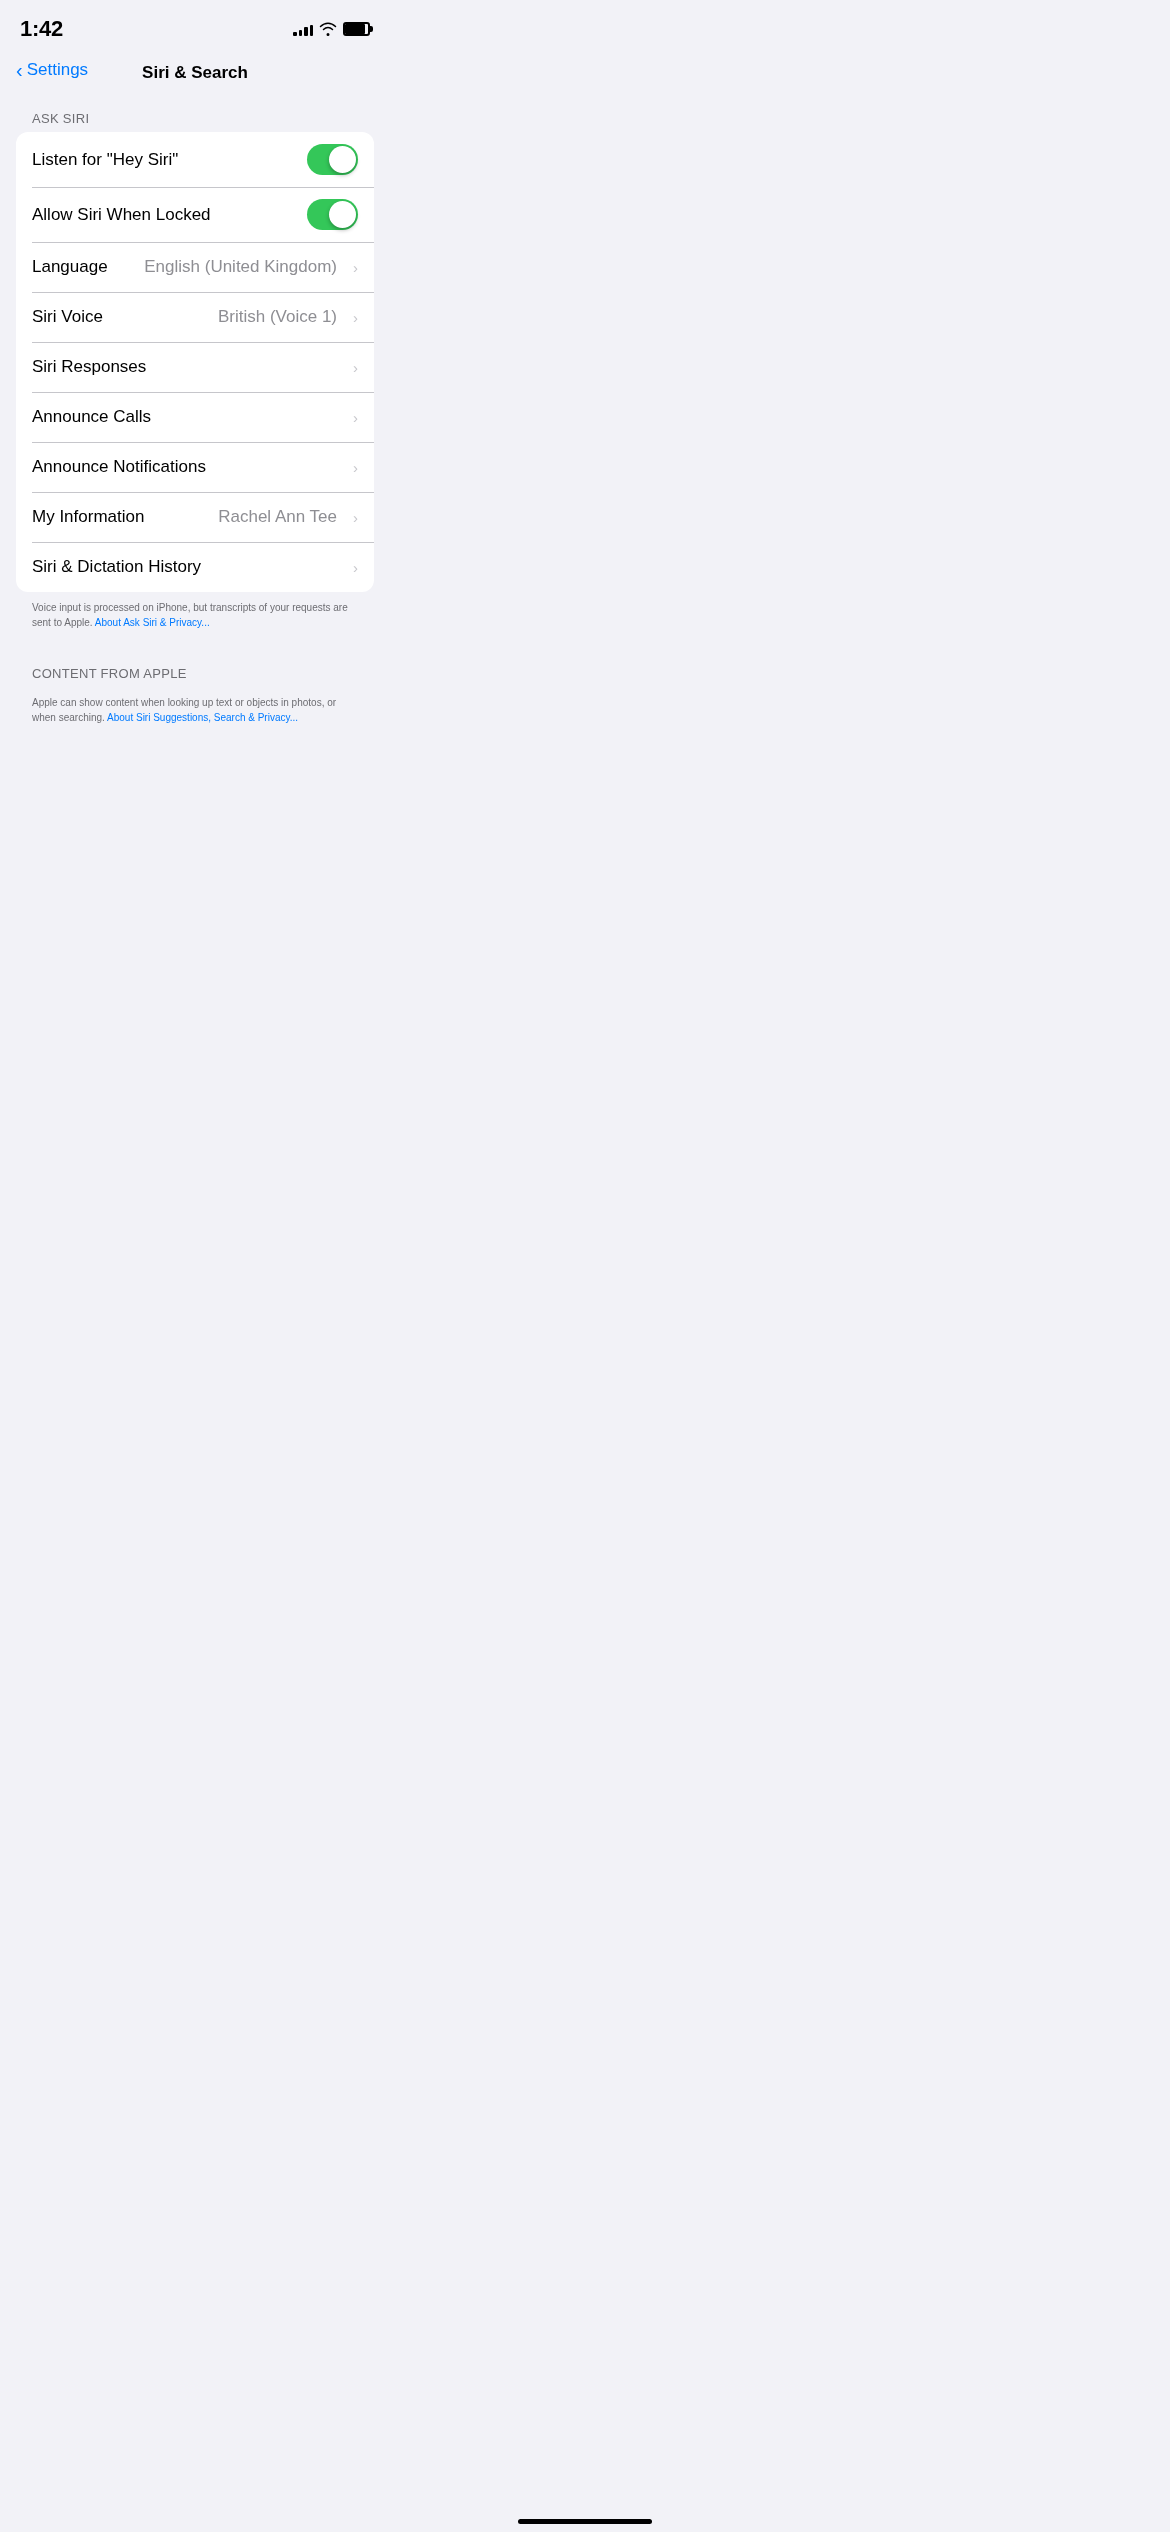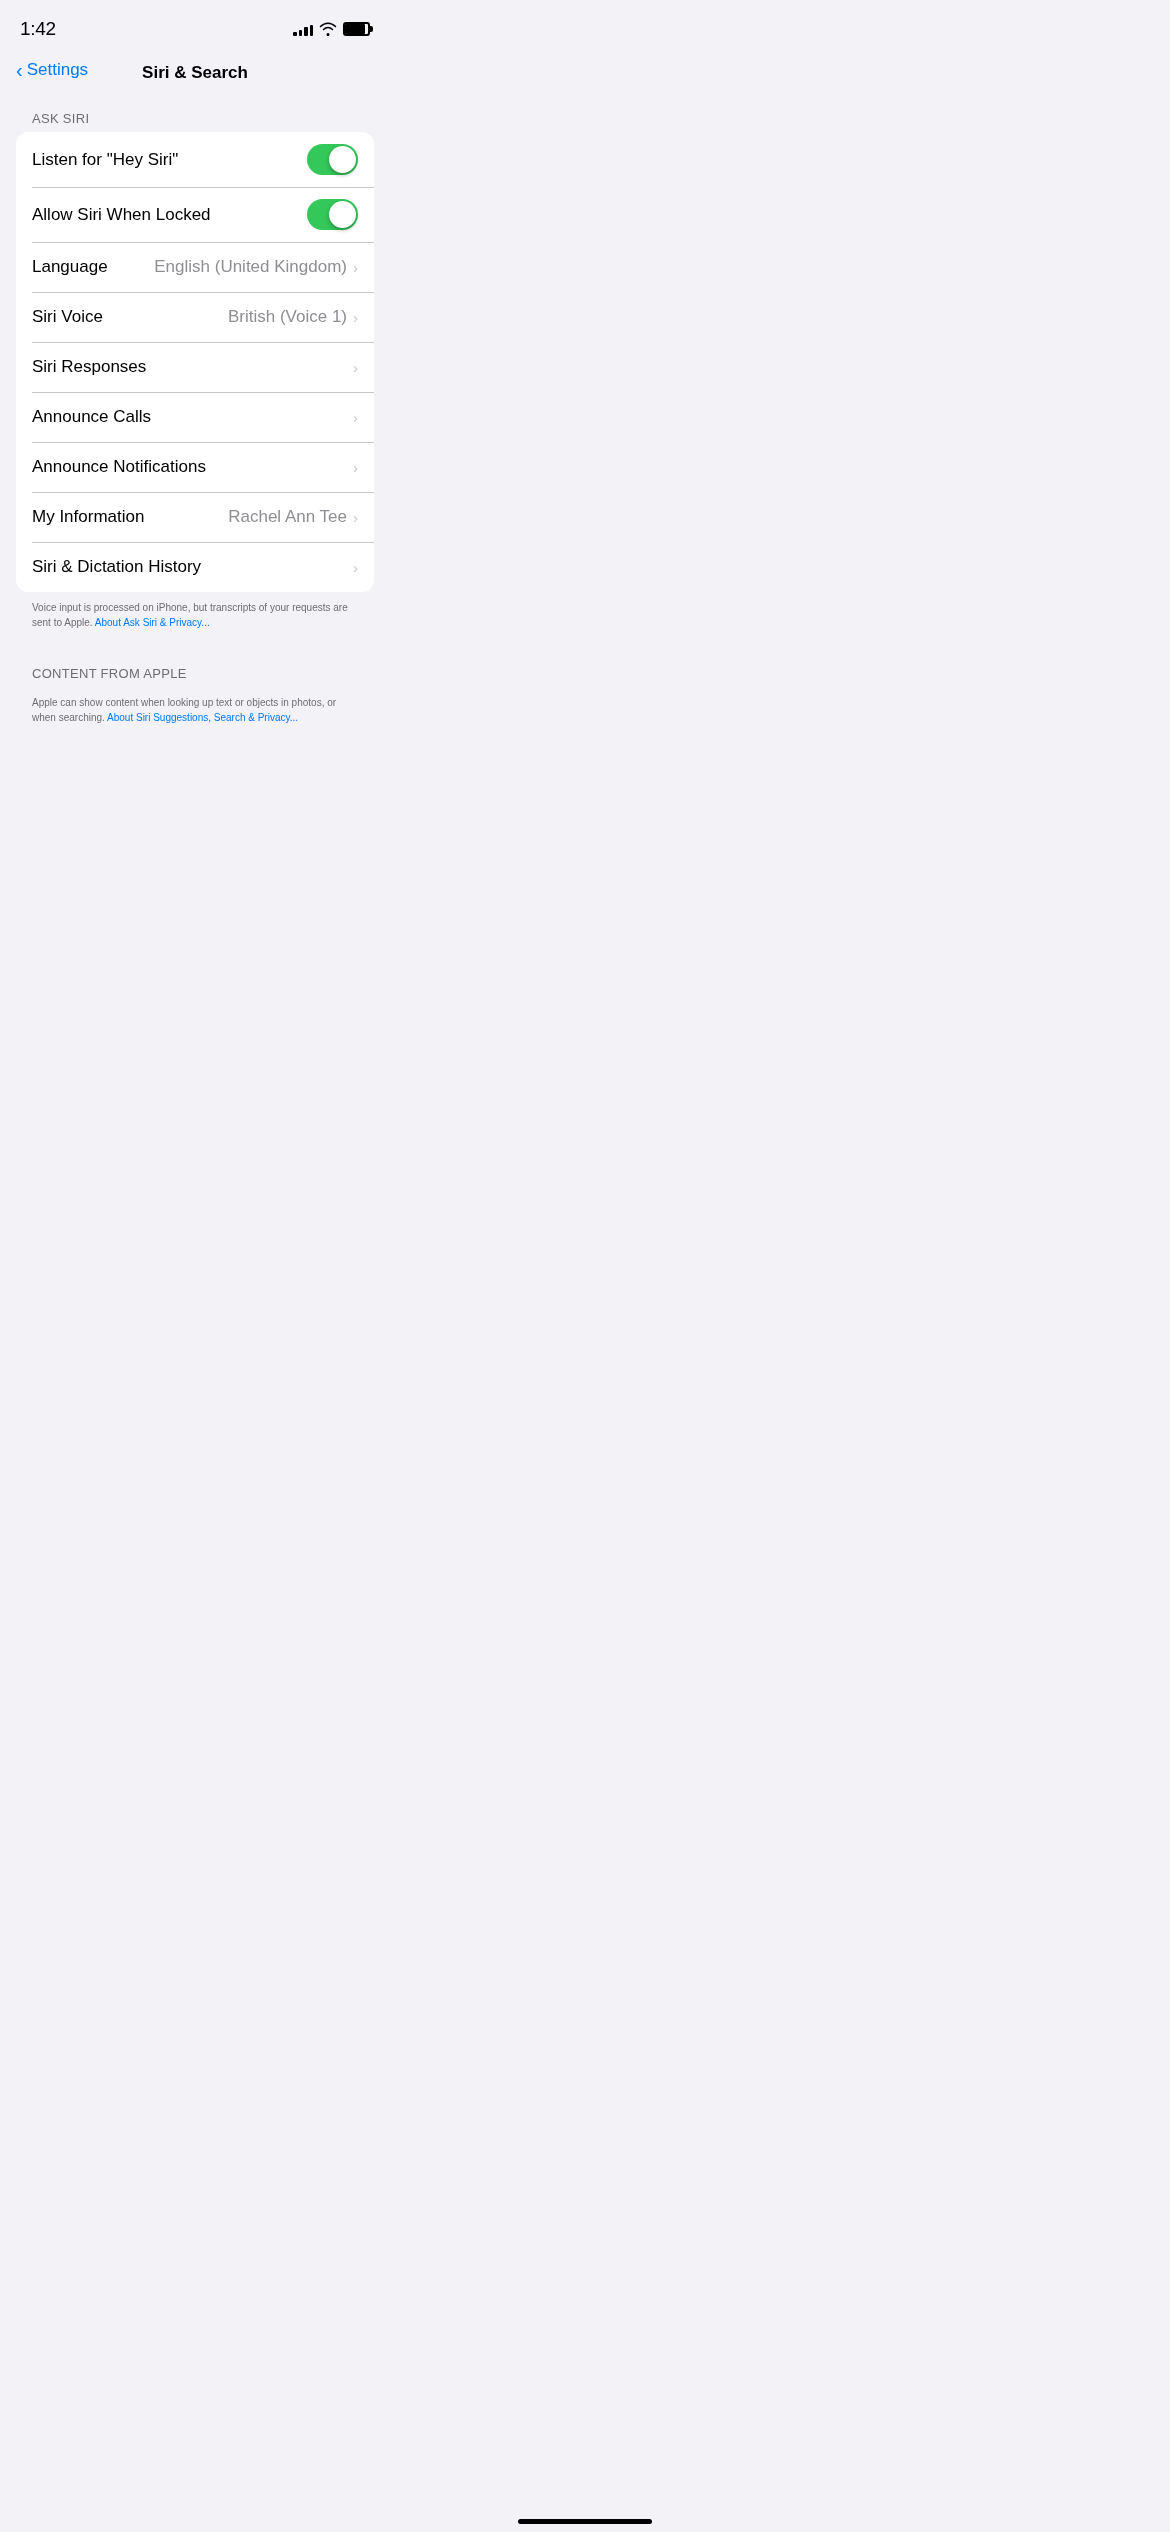--- a/index.html
+++ b/index.html
@@ -17,22 +17,22 @@
     
     .status-bar {
       display: flex;
       justify-content: space-between;
       align-items: center;
       padding: 14px 20px 4px 20px;
       height: 48px;
     }
 
     .status-time {
-      font-size: 19px;
-      font-weight: 400;
+      font-size: 22px;
+      font-weight: 700;
       color: #000;
       letter-spacing: -0.3px;
     }
 
     .status-icons {
       display: flex;
       align-items: center;
       gap: 6px;
     }
 
@@ -151,21 +151,21 @@
 
     .row-label {
       font-size: 17px;
       color: #000;
       font-weight: 400;
     }
 
     .row-right {
       display: flex;
       align-items: center;
-      gap: 6px;
+      gap: 16px;
     }
 
     .row-value {
       font-size: 17px;
       color: #8e8e93;
     }
 
     .chevron-right {
       color: #c7c7cc;
       font-size: 15px;

